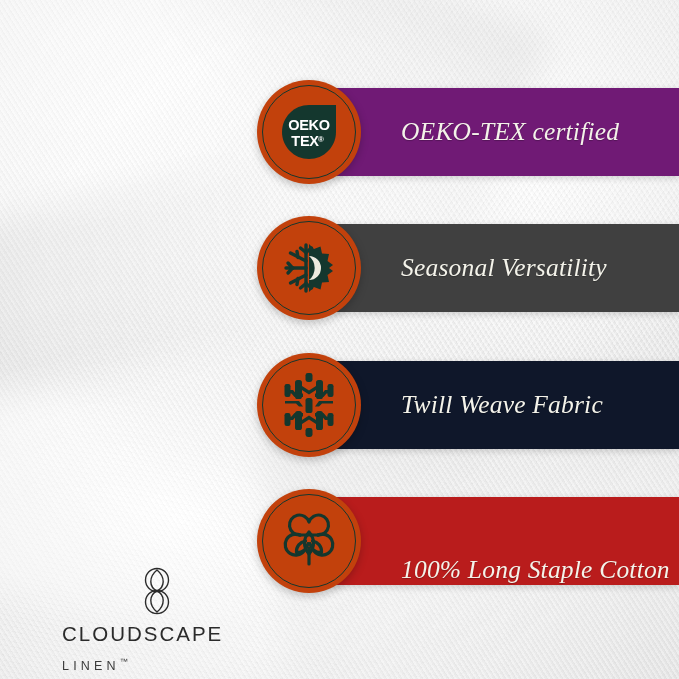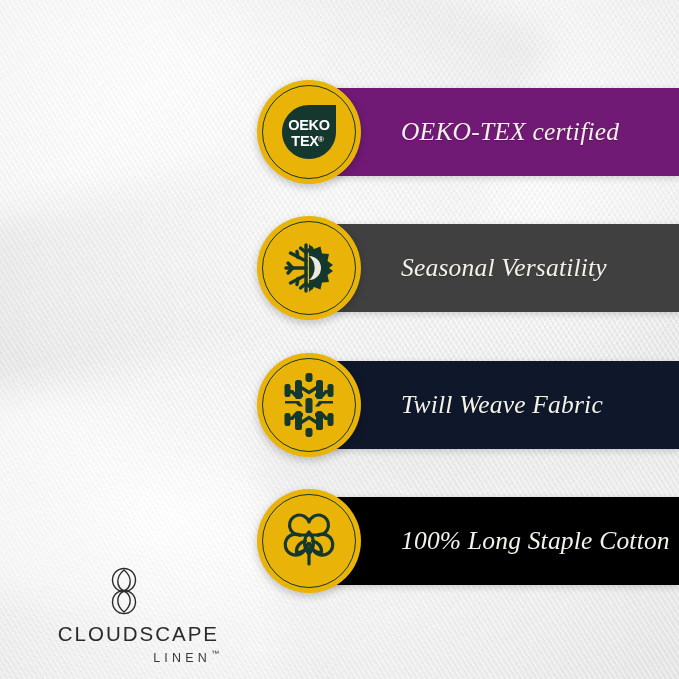--- a/index.html
+++ b/index.html
@@ -84,41 +84,41 @@
     letter-spacing:.2px;
     color:#f4f3ea;
     white-space:nowrap;
     text-shadow:0 1px 1px rgba(0,0,0,.25);
   }
   .badge{
     position:absolute;
     left:257px;top:-8px;
     width:104px;height:104px;
     border-radius:50%;
-    background:#eab308;
+    background:#c2410c;
     box-shadow:0 3px 9px rgba(0,0,0,.22);
     display:flex;align-items:center;justify-content:center;
   }
   .badge::after{
     content:"";position:absolute;
     inset:5px;border-radius:50%;
     border:1.6px solid #14372e;
     pointer-events:none;
   }
   .badge svg{display:block;position:relative;z-index:2;}
 
   
-  .brand{position:absolute;left:29px;top:566px;width:190px;text-align:right;}
+  .brand{position:absolute;left:62px;top:566px;width:190px;text-align:left;}
   .brand-mark{display:block;margin:0 auto 8px auto;}
   .brand-name{
     font-family:"Liberation Sans",sans-serif;
     font-size:20.5px;letter-spacing:2.0px;
     color:#2b2b2b;line-height:1;white-space:nowrap;
   }
-  .brand-sub-wrap{margin-top:4px;line-height:1;white-space:nowrap;}
+  .brand-sub-wrap{margin-top:12px;line-height:1;white-space:nowrap;}
   .brand-sub{
     font-family:"Liberation Sans",sans-serif;
     font-size:12.5px;letter-spacing:4.2px;color:#3a3a3a;
   }
   .brand-tm{
     font-family:"Liberation Sans",sans-serif;
     font-size:8px;vertical-align:super;color:#3a3a3a;letter-spacing:0;
   }
 </style>
 </head>
@@ -210,21 +210,21 @@
             <path d="M9 47 L16 47 L19 43.5 L26 43.5 L26 40 L17.5 40 L14.5 43.5 L9 43.5 Z"></path>
             <path d="M55 47 L48 47 L45 43.5 L38 43.5 L38 40 L46.5 40 L49.5 43.5 L55 43.5 Z"></path>
             <path d="M25 13 L32 17.5 L39 13 L39 17 L32 21.5 L25 17 Z"></path>
             <path d="M25 51 L32 46.5 L39 51 L39 47 L32 42.5 L25 47 Z"></path>
           </g>
         </svg>
       </div>
     </div>
 
     <div class="row" style="top:497px;">
-      <div class="banner" style="background:#000000;">
+      <div class="banner" style="background:#b91c1c;align-items:flex-end;">
         <span class="banner-label">100% Long Staple Cotton</span>
       </div>
       <div class="badge">
         <svg width="66" height="66" viewBox="0 0 66 66">
           <g fill="none" stroke="#14372e" stroke-width="3.2" stroke-linecap="round" stroke-linejoin="round">
 
             <path d="M24 27 A10 10 0 1 1 33 14 A10 10 0 1 1 42 27"></path>
             <path d="M24 27 A10.5 10.5 0 1 0 28 43"></path>
             <path d="M42 27 A10.5 10.5 0 1 1 38 43"></path>
             <path d="M24 27 L42 27"></path>

